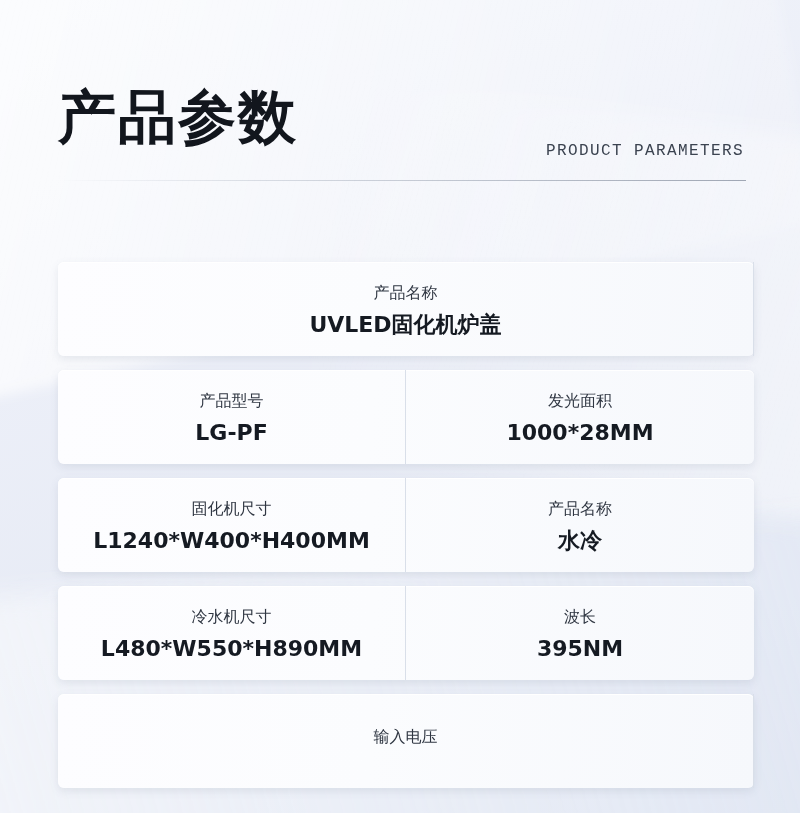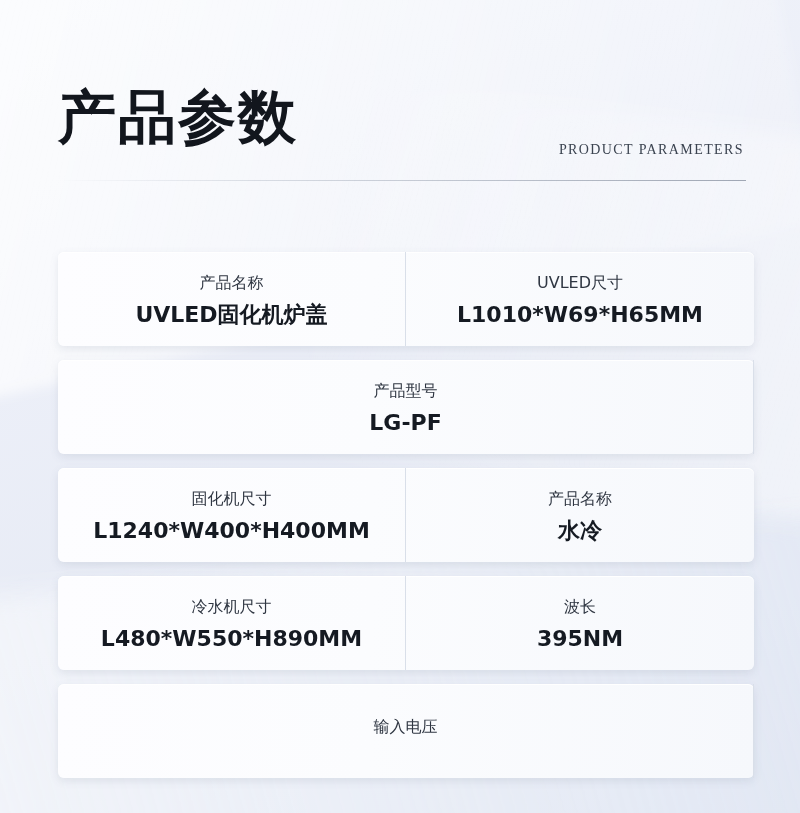--- a/index.html
+++ b/index.html
@@ -69,40 +69,40 @@
     font-weight: bold;
     letter-spacing: 2px;
     color: #12161d;
     line-height: 66px;
     white-space: nowrap;
   }
   .title-en {
     position: absolute;
     right: 56px;
     top: 58px;
-    font-family: Liberation Serif, serif;
-    font-size: 14px;
+    font-family: Liberation Mono, monospace;
+    font-size: 16px;
     letter-spacing: 1.4px;
     color: #3b4350;
     white-space: nowrap;
   }
   .title-rule {
     position: absolute;
     left: 58px;
     right: 54px;
     top: 96px;
     height: 1px;
     background: linear-gradient(90deg, rgba(120,132,152,0.0) 0%, rgba(120,132,152,0.25) 30%, rgba(90,102,122,0.55) 100%);
   }
 
   
   .param-table {
     position: absolute;
     left: 58px;
-    top: 252px;
+    top: 262px;
     width: 696px;
   }
   .param-row {
     display: flex;
     align-items: stretch;
     height: 94px;
     margin-bottom: 14px;
     background: linear-gradient(95deg, #fdfdff 0%, #fbfcfe 45%, #f6f8fc 100%);
     border-radius: 6px;
     box-shadow: 0 3px 9px rgba(90,105,135,0.13), 0 1px 0 rgba(255,255,255,0.9) inset;
@@ -151,30 +151,30 @@
     <div class="title-rule"></div>
   </div>
 
   <div class="param-table">
 
     <div class="param-row">
       <div class="param-cell left">
         <div class="cell-label">产品名称</div>
         <div class="cell-value">UVLED固化机炉盖</div>
       </div>
-      <div class="param-cell right">
-        <div class="cell-label">UVLED尺寸</div>
-        <div class="cell-value">L1010*W69*H65MM</div>
-      </div>
     </div>
 
     <div class="param-row">
       <div class="param-cell left">
         <div class="cell-label">产品型号</div>
         <div class="cell-value">LG-PF</div>
+      </div>
+      <div class="param-cell right">
+        <div class="cell-label">发光面积</div>
+        <div class="cell-value">1000*28MM</div>
       </div>
     </div>
 
     <div class="param-row">
       <div class="param-cell left">
         <div class="cell-label">固化机尺寸</div>
         <div class="cell-value">L1240*W400*H400MM</div>
       </div>
       <div class="param-cell right">
         <div class="cell-label">产品名称</div>

